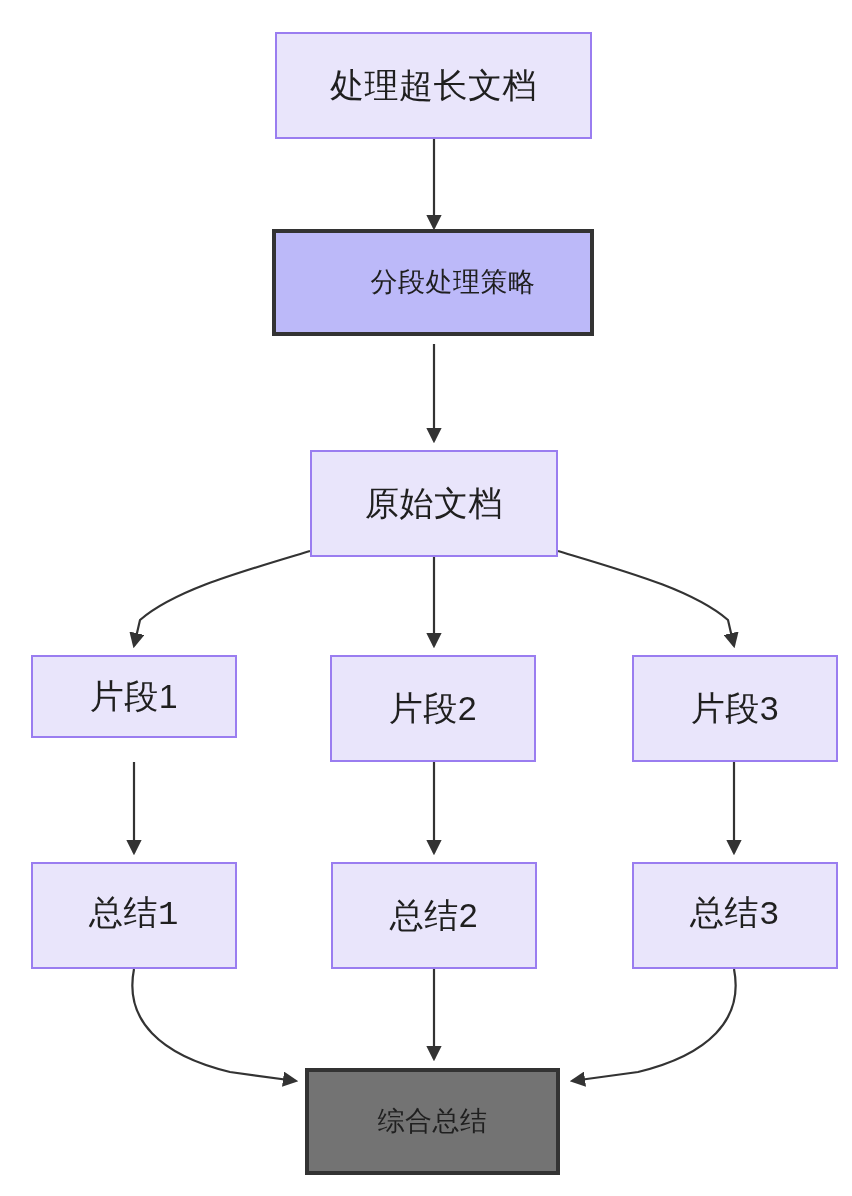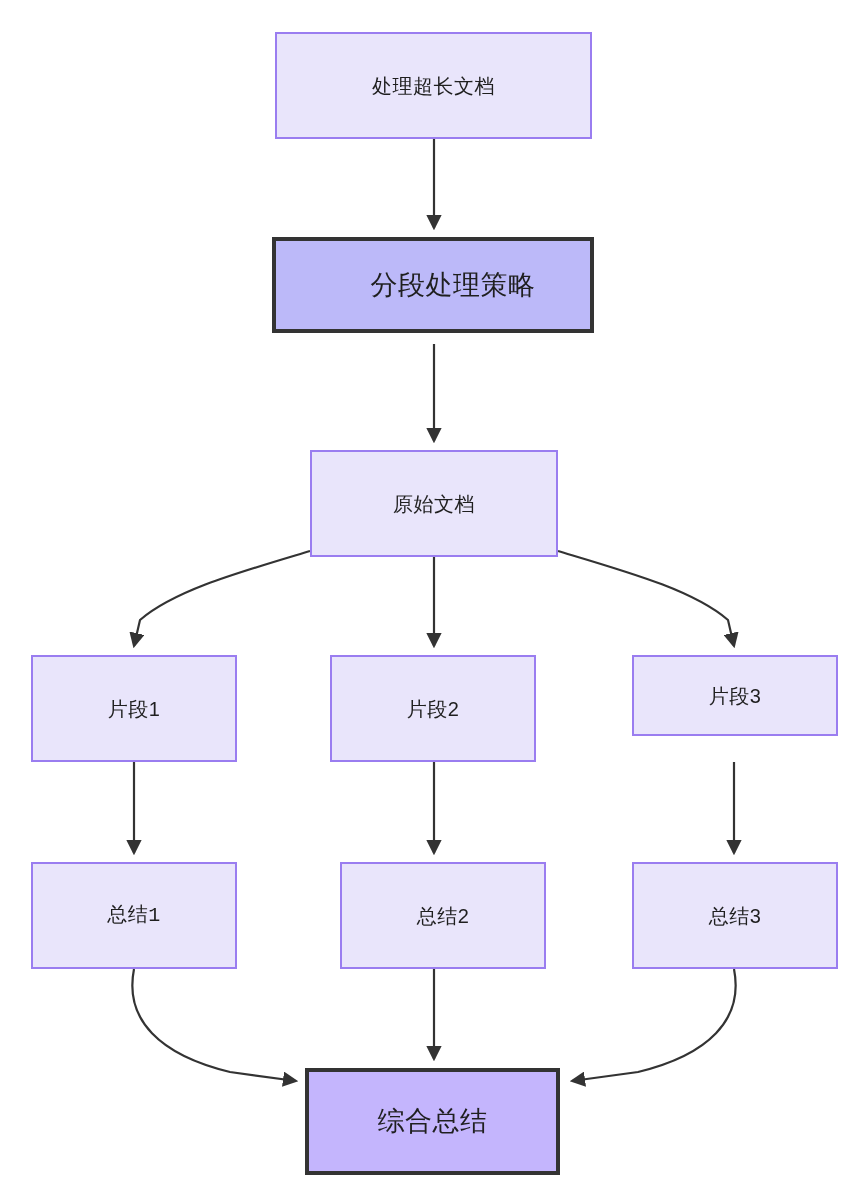--- a/index.html
+++ b/index.html
@@ -39,29 +39,29 @@
     align-items: center;
     justify-content: center;
     text-align: center;
     line-height: 1.2;
     color: #1f1f1f;
     z-index: 2;
   }
   .node-normal {
     background: #e9e5fb;
     border: 2px solid #9a7df0;
-    font-size: 20px;
+    font-size: 34px;
   }
   .node-highlight-purple {
     background: #bcb9f9;
     border: 4px solid #333333;
     font-size: 27px;
   }
   .node-highlight-green {
-    background: #c4b5fd;
+    background: #737373;
     border: 4px solid #333333;
     font-size: 27px;
   }
   .node-label {
     display: block;
     white-space: nowrap;
     letter-spacing: 0.5px;
   }
 </style>
 </head>
@@ -87,42 +87,42 @@
         <path class="edge-path" d="M 134,969 C 124,1020 160,1055 230,1072 L 296,1081" marker-end="url(#arrowhead)"></path>
         <path class="edge-path" d="M 434,969 L 434,1059" marker-end="url(#arrowhead)"></path>
         <path class="edge-path" d="M 734,969 C 744,1020 708,1055 638,1072 L 572,1081" marker-end="url(#arrowhead)"></path>
       </g>
   </svg>
 
   <div id="nodes-group">
       <div class="node node-normal" style="left: 275px; top: 32px; width: 317px; height: 107px;">
         <span class="node-label">处理超长文档</span>
       </div>
-      <div class="node node-highlight-purple" style="left: 272px; top: 237px; width: 322px; height: 96px; padding-left: 40px;">
+      <div class="node node-highlight-purple" style="left: 272px; top: 229px; width: 322px; height: 107px; padding-left: 40px;">
         <span class="node-label">分段处理策略</span>
       </div>
       <div class="node node-normal" style="left: 310px; top: 450px; width: 248px; height: 107px; text-align: right;">
         <span class="node-label">原始文档</span>
       </div>
-      <div class="node node-normal" style="left: 31px; top: 655px; width: 206px; height: 107px;">
+      <div class="node node-normal" style="left: 31px; top: 655px; width: 206px; height: 83px;">
         <span class="node-label">片段1</span>
       </div>
       <div class="node node-normal" style="left: 330px; top: 655px; width: 206px; height: 107px;">
         <span class="node-label">片段2</span>
       </div>
-      <div class="node node-normal" style="left: 632px; top: 655px; width: 206px; height: 81px;">
+      <div class="node node-normal" style="left: 632px; top: 655px; width: 206px; height: 107px;">
         <span class="node-label">片段3</span>
       </div>
       <div class="node node-normal" style="left: 31px; top: 862px; width: 206px; height: 107px; font-family: Liberation Mono, monospace;">
         <span class="node-label">总结1</span>
       </div>
-      <div class="node node-normal" style="left: 331px; top: 862px; width: 206px; height: 107px; margin-left: 9px;">
+      <div class="node node-normal" style="left: 331px; top: 862px; width: 206px; height: 107px;">
         <span class="node-label">总结2</span>
       </div>
-      <div class="node node-normal" style="left: 632px; top: 862px; width: 206px; height: 107px;">
+      <div class="node node-normal" style="left: 632px; top: 862px; width: 206px; height: 107px; font-family: Liberation Mono, monospace;">
         <span class="node-label">总结3</span>
       </div>
       <div class="node node-highlight-green" style="left: 305px; top: 1068px; width: 255px; height: 107px;">
         <span class="node-label">综合总结</span>
       </div>
     </div>
 
 </div>
 
 </body></html>

